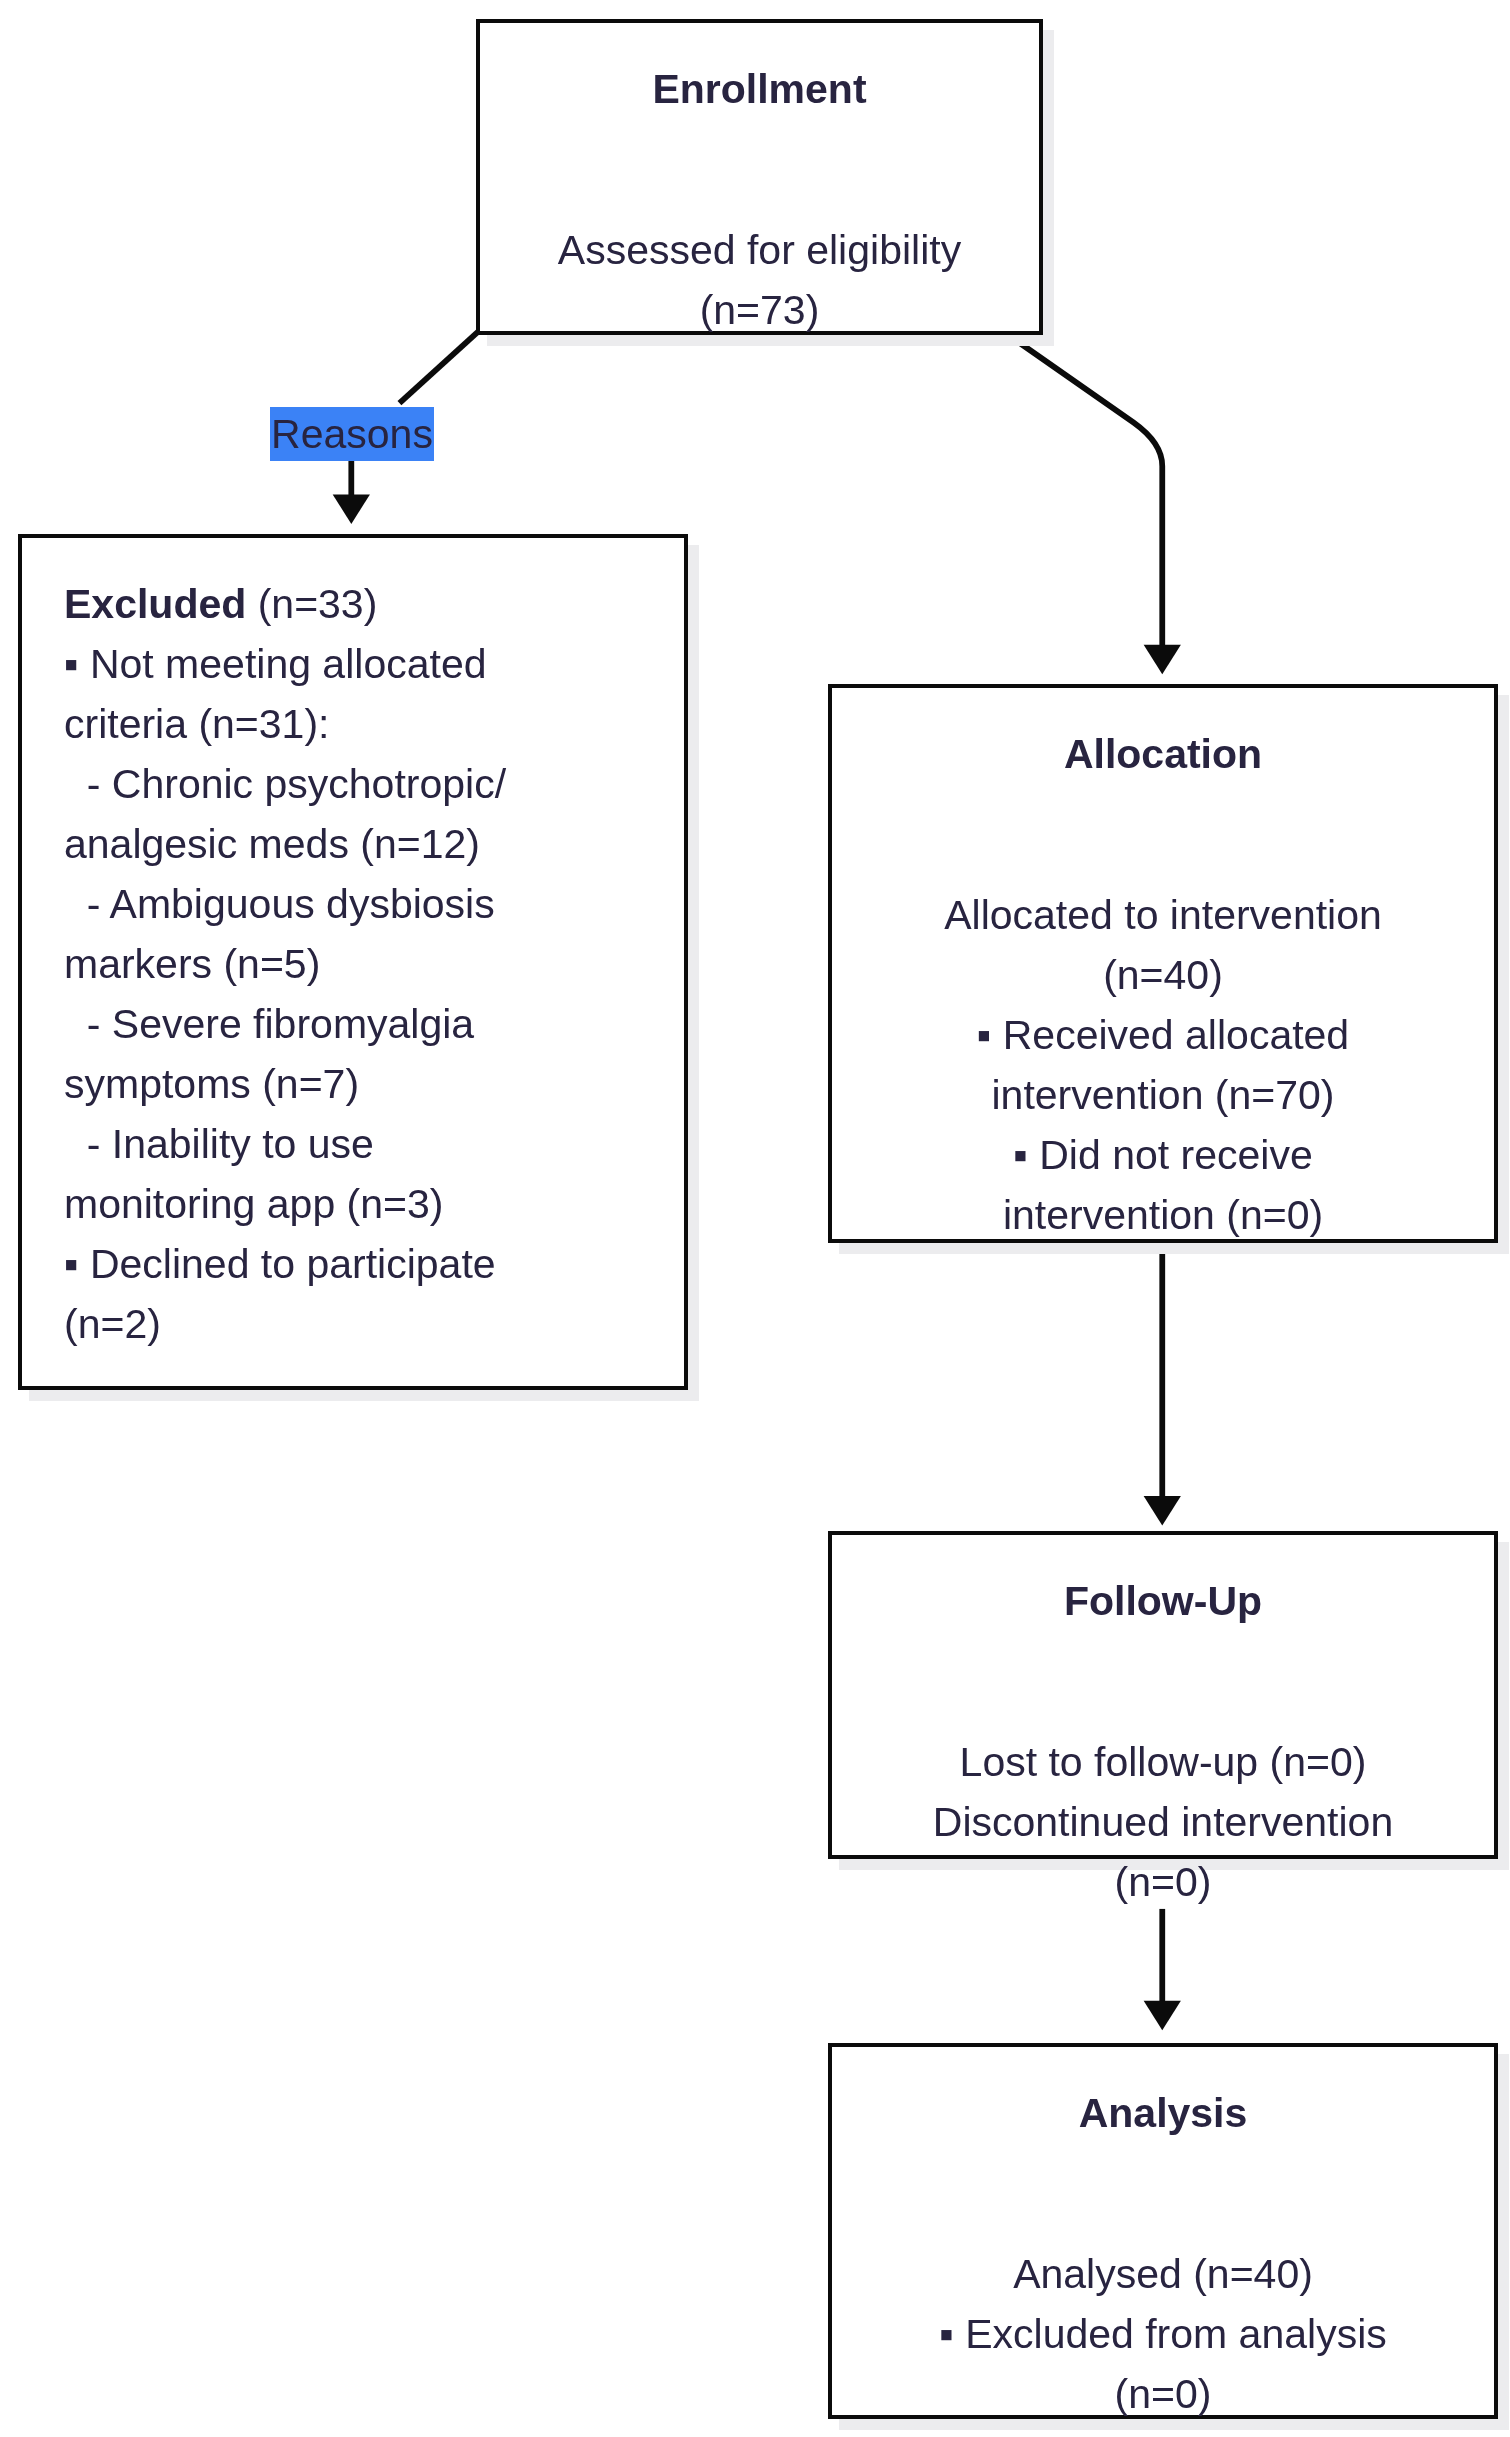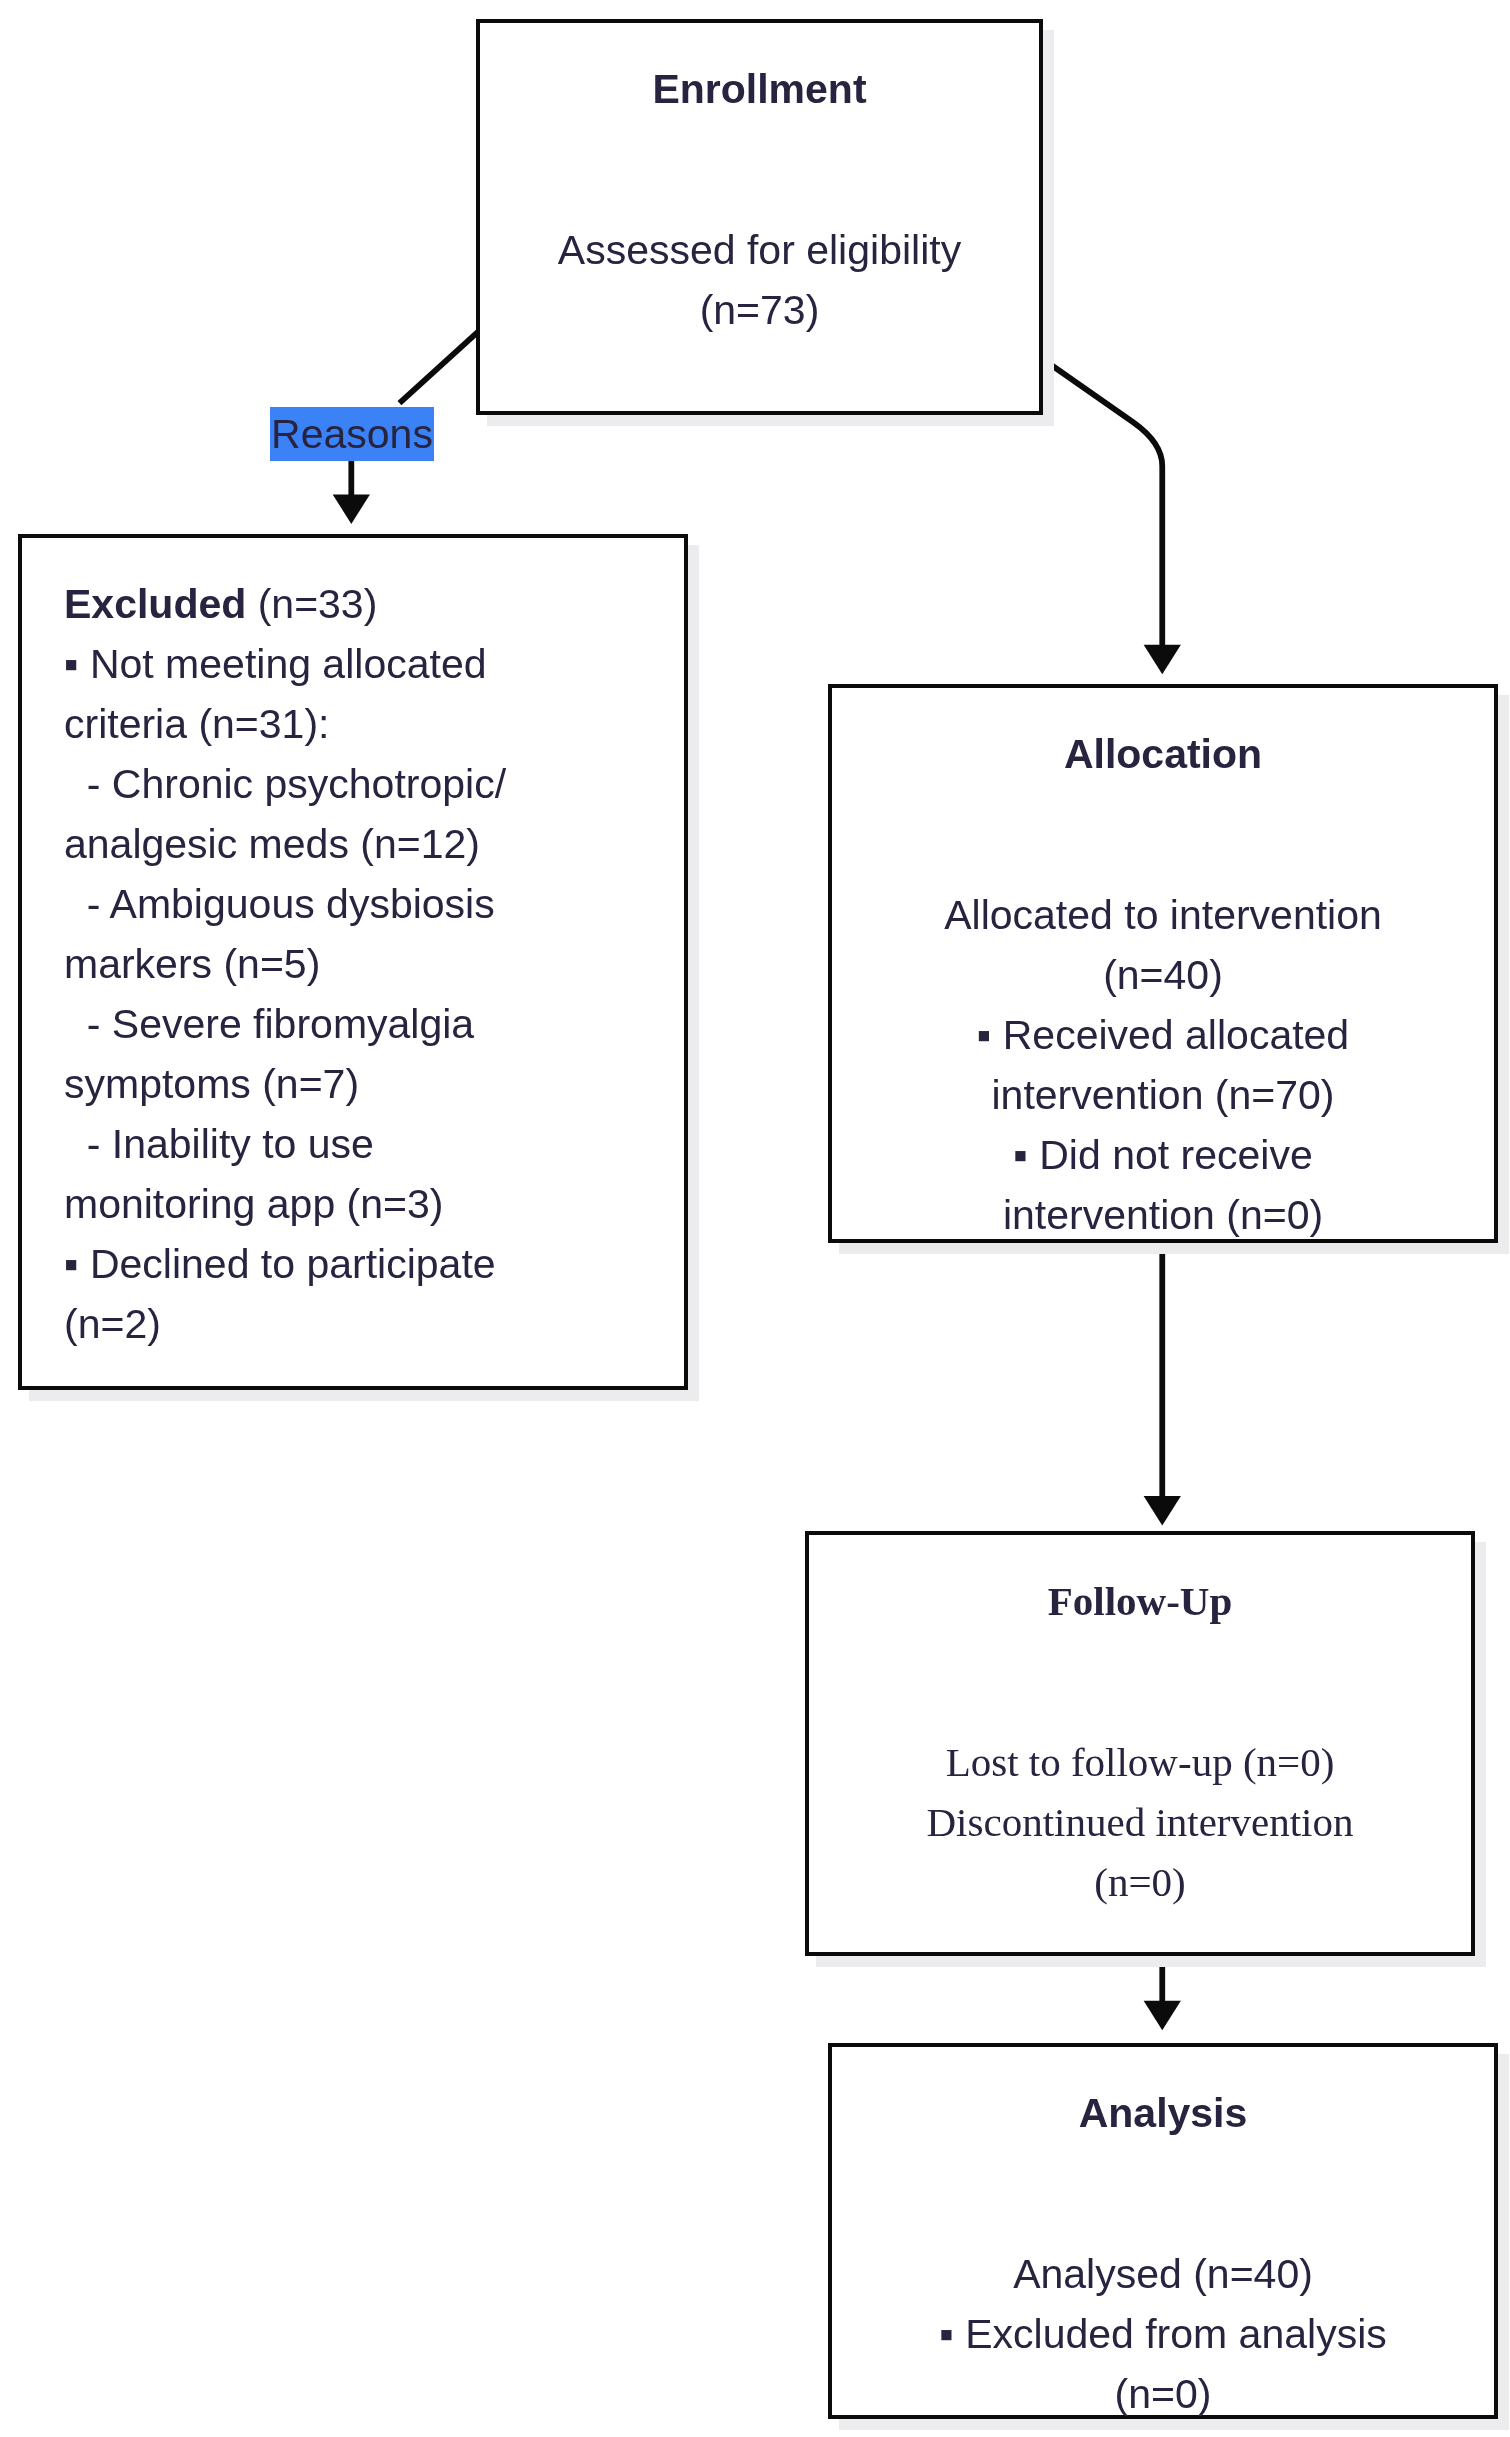--- a/index.html
+++ b/index.html
@@ -34,25 +34,25 @@
   .box .title {
     padding-top: 36px;
     text-align: center;
     font-weight: bold;
   }
   .box .body {
     margin-top: 101px;
     text-align: center;
   }
   .line, .exline { white-space: pre; }
-  .box-enrollment { left: 476px; top: 18.6px;  width: 567px;  height: 396px; }
+  .box-enrollment { left: 476px; top: 18.6px;  width: 567px;  height: 316px; }
   .box-excluded   { left: 18px;  top: 534px; width: 670px; height: 856px;
                     padding: 36px 3px 0 42px; text-align: left; }
   .box-allocation { left: 828px; top: 684px; width: 670px; height: 559px; }
-  .box-followup   { left: 805px; top: 1531px; width: 670px; height: 425px; font-family: Liberation Serif, serif; }
+  .box-followup   { left: 828px; top: 1531px; width: 670px; height: 328px; }
   .box-analysis   { left: 828px; top: 2043px; width: 670px; height: 376px; }
   .reasons-label {
     position: absolute;
     left: 270px; top: 407px;
     width: 164px; height: 54px;
     background: #3b82f6;
     font-size: 41px;
     line-height: 54px;
     text-align: center;
   }

